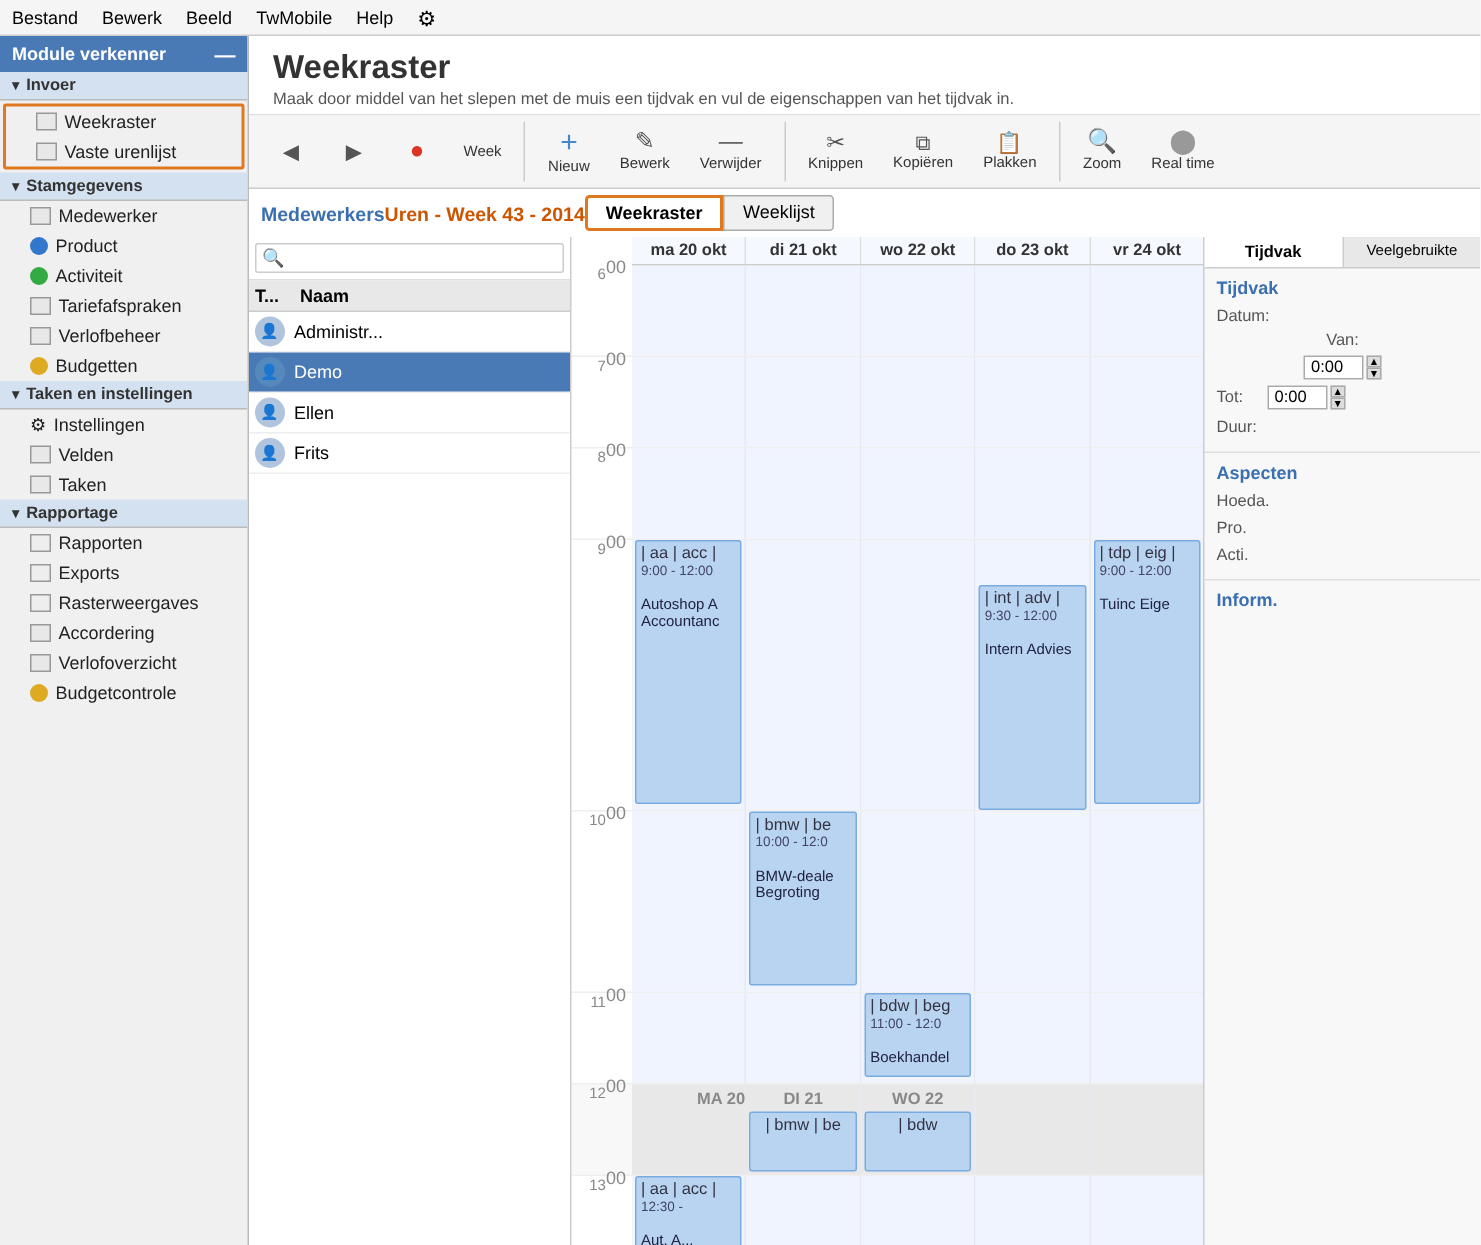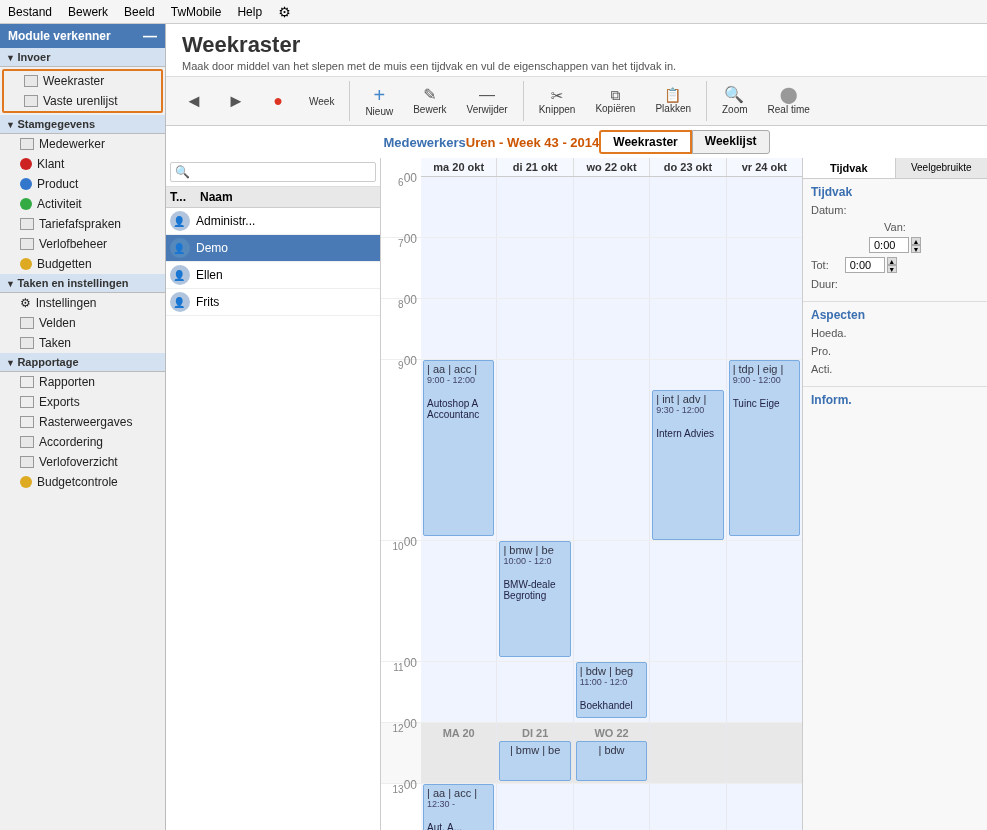--- a/index.html
+++ b/index.html
@@ -39,28 +39,28 @@
     .toolbar { background: #f5f5f5; border-bottom: 1px solid #ccc; padding: 4px 8px; display: flex; align-items: center; gap: 2px; }
     .toolbar-btn { display: flex; flex-direction: column; align-items: center; padding: 3px 8px; cursor: pointer; border: 1px solid transparent; border-radius: 2px; min-width: 40px; }
     .toolbar-btn .btn-icon { font-size: 18px; color: #555; line-height: 1; }
     .toolbar-btn .btn-label { font-size: 10px; color: #333; margin-top: 1px; }
     .toolbar-sep { width: 1px; height: 40px; background: #ccc; margin: 0 4px; }
     .toolbar-btn.zoom .btn-icon { font-size: 16px; }
 
     
     .calendar-wrapper { display: flex; flex: 1; overflow: hidden; }
     .calendar-main { flex: 1; display: flex; flex-direction: column; overflow: hidden; }
-    .calendar-header-row { display: flex; padding: 4px 8px; align-items: center; justify-content: center; background: white; }
+    .calendar-header-row { display: flex; padding: 4px 8px; align-items: center; justify-content: flex-start; background: white; }
     .employees-label { font-weight: bold; color: #3a6fb0; font-size: 13px; }
     .week-label { font-weight: bold; color: #cc5500; font-size: 13px; }
     .view-tabs { display: flex; gap: 0; }
     .view-tab { padding: 3px 12px; border: 1px solid #aaa; background: #f0f0f0; cursor: pointer; font-size: 12px; }
     .view-tab.active { background: white; border-bottom-color: white; font-weight: bold; border: 2px solid #e07820; }
     .view-tab:first-child { border-radius: 3px 0 0 3px; }
-    .view-tab:last-child { border-radius: 0 3px 3px 0; font-weight: bold; }
+    .view-tab:last-child { border-radius: 0 3px 3px 0; }
 
     
     .calendar-body { display: flex; flex: 1; overflow: hidden; }
     .employee-panel { width: 215px; flex-shrink: 0; border-right: 1px solid #ccc; background: white; display: flex; flex-direction: column; }
     .emp-filter { padding: 4px; border-bottom: 1px solid #ddd; }
     .emp-filter input { width: 100%; padding: 2px 4px; border: 1px solid #ccc; border-radius: 2px; }
     .emp-table-header { display: flex; padding: 3px 4px; background: #e8e8e8; border-bottom: 1px solid #ccc; font-weight: bold; font-size: 11px; }
     .emp-col-t { width: 30px; }
     .emp-col-name { flex: 1; }
     .emp-list { overflow-y: auto; flex: 1; }
@@ -139,24 +139,20 @@
         <span>Vaste urenlijst</span>
       </div>
     </div>
 
     <div class="sidebar-section-header">Stamgegevens</div>
     <div class="sidebar-item">
       <span class="icon-table"></span>
       <span>Medewerker</span>
     </div>
     <div class="sidebar-item">
-      <span class="icon-circle-red"></span>
-      <span>Klant</span>
-    </div>
-    <div class="sidebar-item">
       <span class="icon-circle-blue"></span>
       <span>Product</span>
     </div>
     <div class="sidebar-item">
       <span class="icon-circle-green"></span>
       <span>Activiteit</span>
     </div>
     <div class="sidebar-item">
       <span class="icon-table"></span>
       <span>Tariefafspraken</span>
@@ -414,21 +410,21 @@
                     </div>
                   </div>
                   <div class="grid-cell" style="min-height:60px;"></div>
                   <div class="grid-cell" style="min-height:60px;"></div>
                 </div>
               </div>
 
               <div class="grid-time-row" style="min-height:30px; background:#f8f8f8;">
                 <div class="grid-time-label">12<sup>00</sup></div>
                 <div class="grid-cells">
-                  <div class="grid-cell" style="background:#e8e8e8; text-align:center; font-size:11px; font-weight:bold; color:#888; padding-top:4px;">MA 20</div>
+                  <div class="grid-cell" style="background:#e8e8e8; text-align:right; font-size:11px; font-weight:bold; color:#888; padding-top:4px;">MA 20</div>
                   <div class="grid-cell" style="background:#e8e8e8; text-align:center; font-size:11px; font-weight:bold; color:#888; padding-top:4px;">DI 21
                     <div class="event-block" style="top:18px; height:40px; background:#b8d4f0;">
                       <div class="ev-header">| bmw | be</div>
                     </div>
                   </div>
                   <div class="grid-cell" style="background:#e8e8e8; text-align:center; font-size:11px; font-weight:bold; color:#888; padding-top:4px;">WO 22
                     <div class="event-block" style="top:18px; height:40px; background:#b8d4f0;">
                       <div class="ev-header">| bdw</div>
                     </div>
                   </div>

